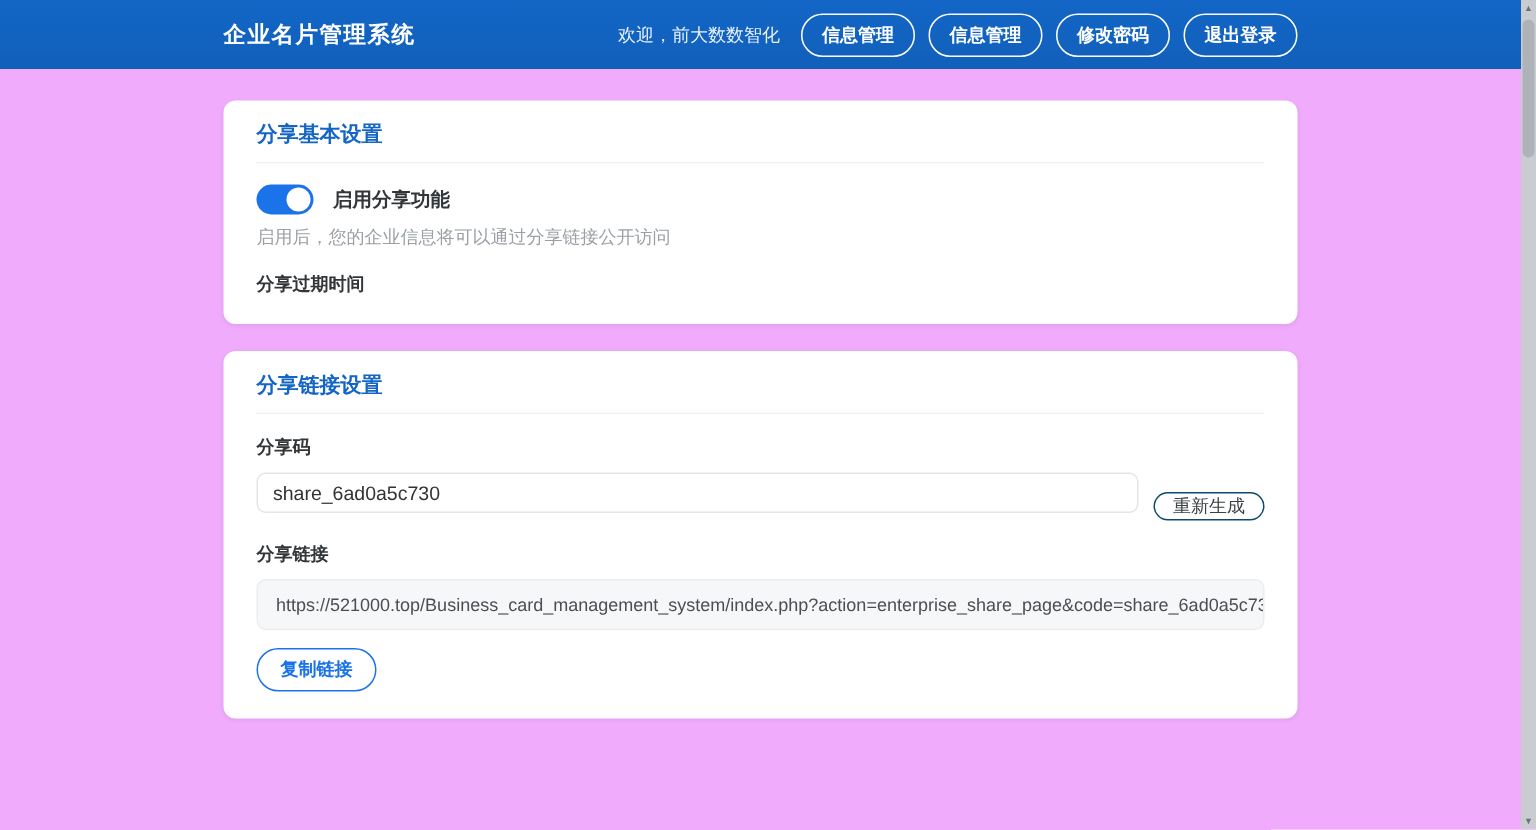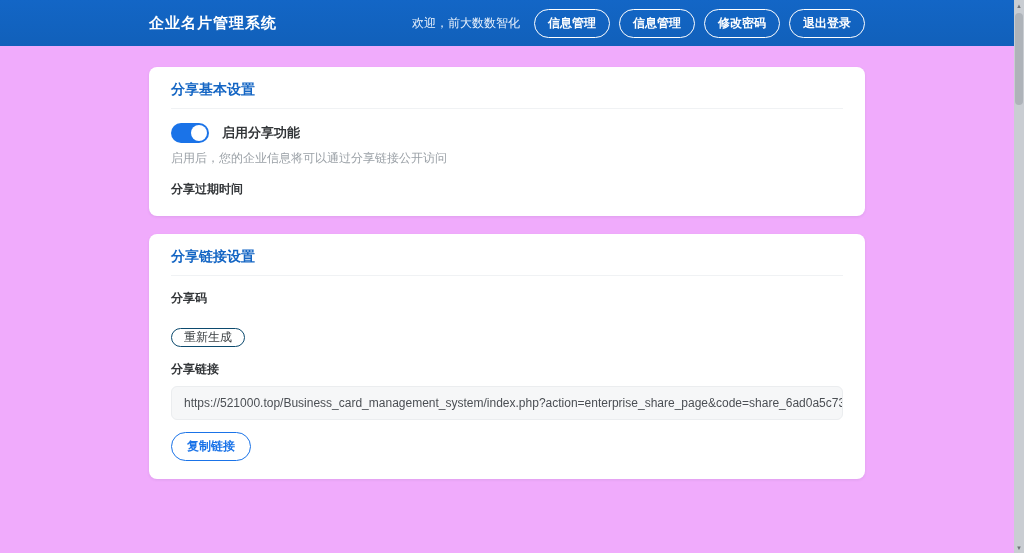--- a/index.html
+++ b/index.html
@@ -103,20 +103,21 @@
         <div class="field-label">分享过期时间</div>
 
 
       </div>
 
       <div class="card card-link">
         <div class="card-heading">分享链接设置</div>
 
         <div class="field-label">分享码</div>
         <div class="code-row">
+          <input class="code-input" type="text" value="share_6ad0a5c730" style="">
           <button class="regen-btn">重新生成</button>
         </div>
 
         <div class="field-label">分享链接</div>
         <div class="url-box">https://521000.top/Business_card_management_system/index.php?action=enterprise_share_page&amp;code=share_6ad0a5c730</div>
 
         <div>
           <button class="copy-btn">复制链接</button>
         </div>
 

